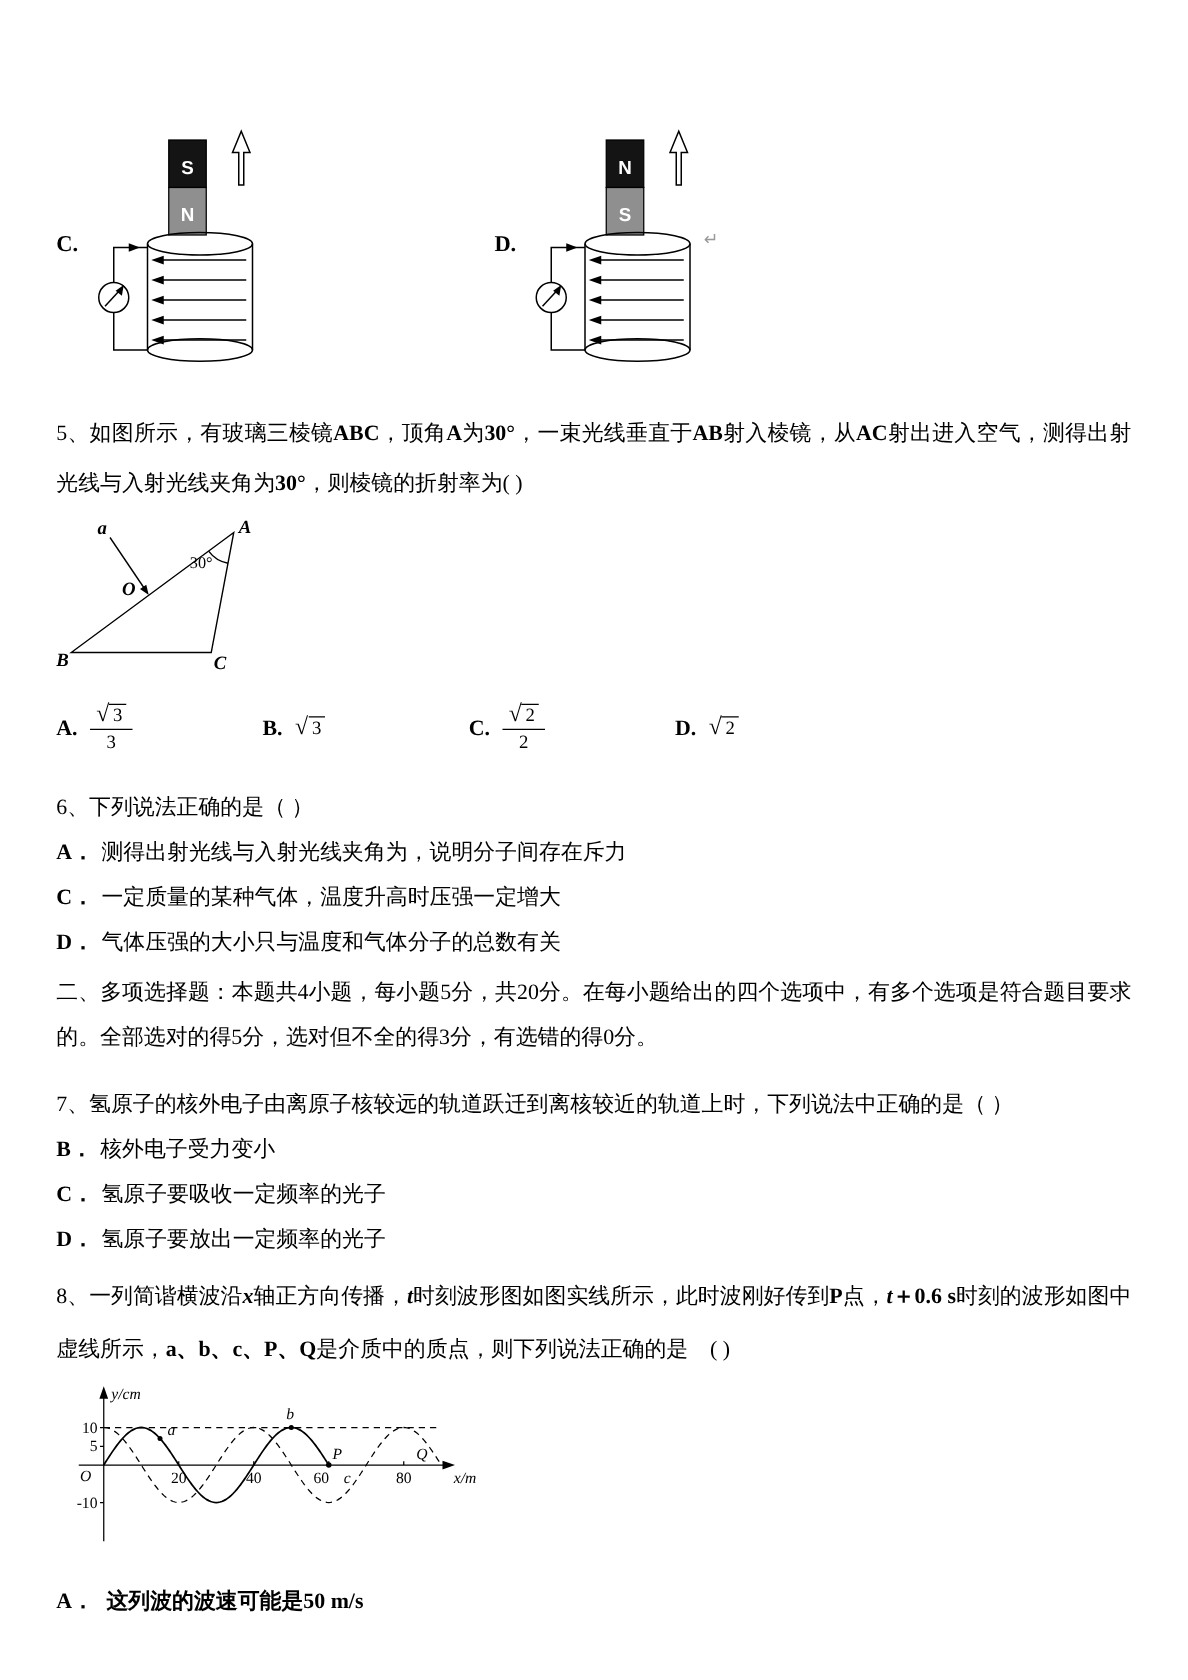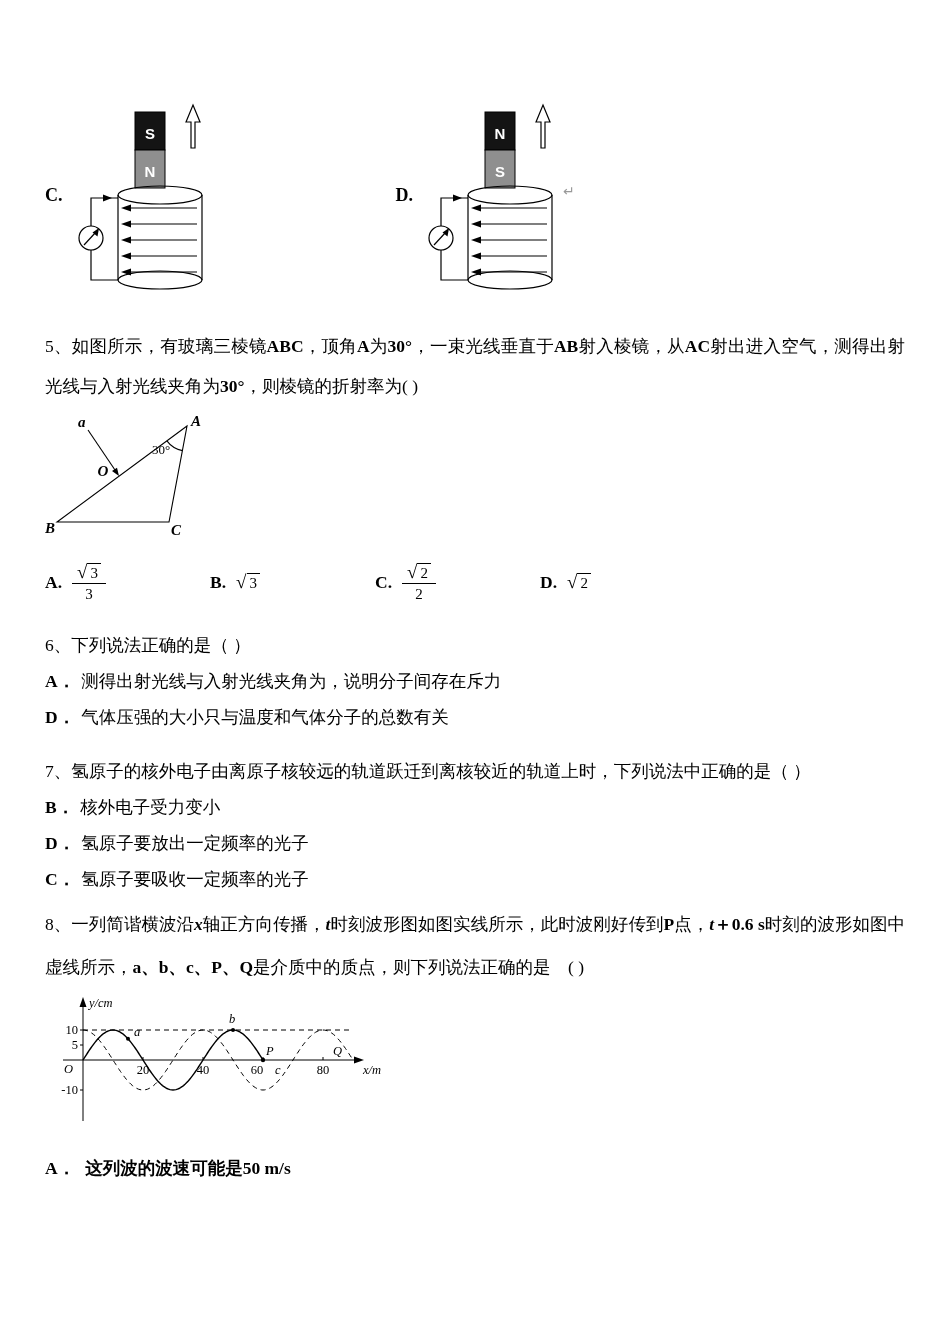--- a/index.html
+++ b/index.html
@@ -201,29 +201,31 @@
             <span class="rad-sign">√</span>
             <span class="rad-body">2</span>
           </span>
       </div>
     </div>
   </section>
 
   <section class="section-q6">
     <p class="opt-line">6、下列说法正确的是（      ）</p>
     <p class="opt-line"><span class="opt-label">A．</span><span>测得出射光线与入射光线夹角为，说明分子间存在斥力</span></p>
+    <p class="opt-line"><span class="opt-label">C．</span><span>一定质量的某种气体，温度升高时压强一定增大</span></p>
     <p class="opt-line"><span class="opt-label">D．</span><span>气体压强的大小只与温度和气体分子的总数有关</span></p>
   </section>
 
+  <p class="sec2-text">二、多项选择题：本题共4小题，每小题5分，共20分。在每小题给出的四个选项中，有多个选项是符合题目要求的。全部选对的得5分，选对但不全的得3分，有选错的得0分。</p>
 
   <section class="section-q7">
     <p class="opt-line">7、氢原子的核外电子由离原子核较远的轨道跃迁到离核较近的轨道上时，下列说法中正确的是（      ）</p>
     <p class="opt-line"><span class="opt-label">B．</span><span>核外电子受力变小</span></p>
+    <p class="opt-line"><span class="opt-label">C．</span><span>氢原子要吸收一定频率的光子</span></p>
     <p class="opt-line"><span class="opt-label">D．</span><span>氢原子要放出一定频率的光子</span></p>
-    <p class="opt-line"><span class="opt-label">C．</span><span>氢原子要吸收一定频率的光子</span></p>
   </section>
 
   <section class="section-q8">
     <p class="q-stem q8-stem"><span>8、一列简谐横波沿</span><span style="font-weight: bold; font-style: italic;">x</span><span>轴正方向传播，</span><span style="font-weight: bold; font-style: italic;">t</span><span>时刻波形图如图实线所示，此时波刚好传到</span><span style="font-weight: bold;">P</span><span>点，</span><span style="font-weight: bold; font-style: italic;">t</span><span style="font-weight: bold;">＋0.6 s</span><span>时刻的波形如图中虚线所示，</span><span style="font-weight: bold;">a、b、c、P、Q</span><span>是介质中的质点，则下列说法正确的是　( )</span></p>
     <div class="wave-wrap">
       <svg class="wave-fig" width="336" height="134" viewBox="0 0 336 134">
 
         <line x1="30" y1="128" x2="30" y2="8"></line>
         <polygon points="30,4 26.5,14 33.5,14"></polygon>
         <line x1="10" y1="67" x2="306" y2="67"></line>

